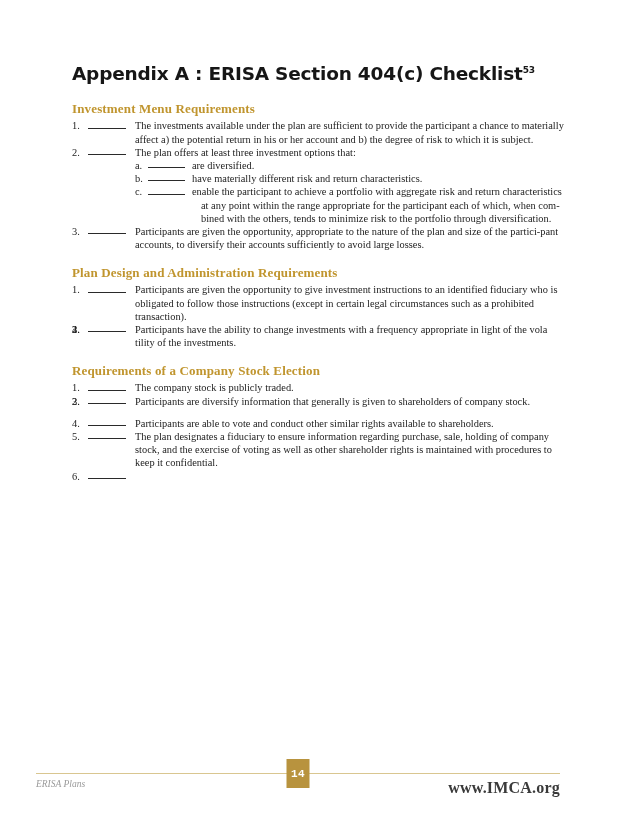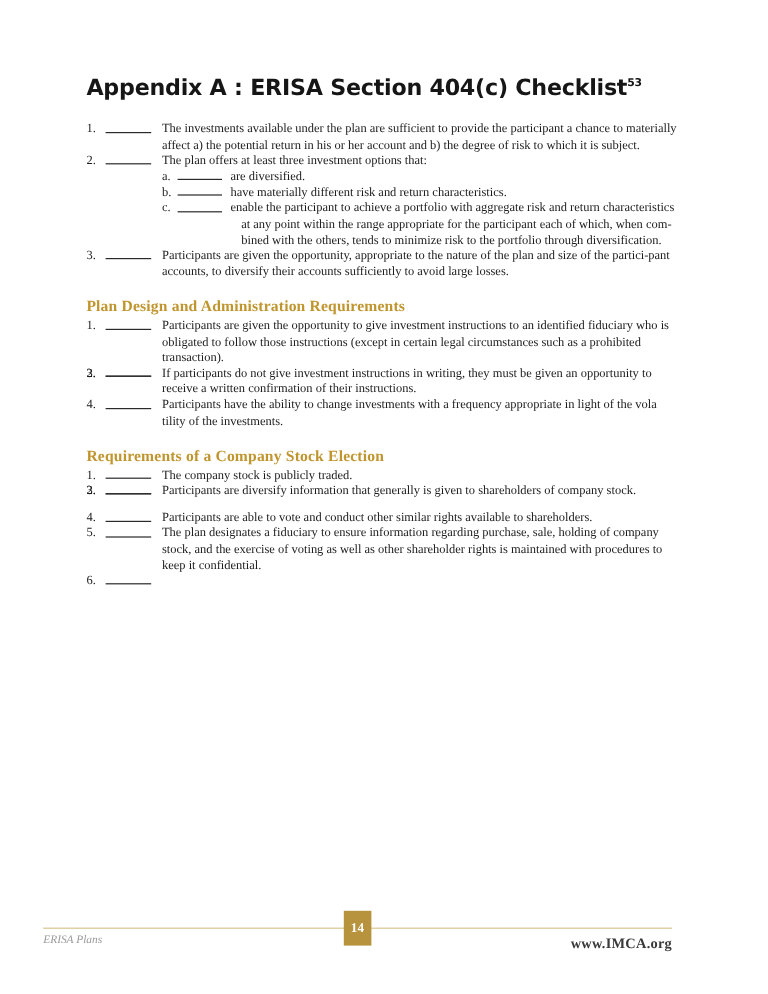--- a/index.html
+++ b/index.html
@@ -143,21 +143,21 @@
   }
   .page-number {
     position: absolute;
     left: 50%;
     transform: translateX(-50%);
     top: -14px;
     width: 23px;
     height: 29px;
     background: #b8933e;
     color: #ffffff;
-    font-family: Liberation Serif, serif;
+    font-family: Liberation Mono, monospace;
     font-weight: bold;
     font-size: 11px;
     display: flex;
     align-items: center;
     justify-content: center;
     letter-spacing: 0.3px;
   }
   .footer-left {
     position: absolute;
     left: 0;
@@ -167,38 +167,39 @@
     font-size: 9.5px;
     color: #9a9a9a;
     text-align: right;
   }
   .footer-right {
     position: absolute;
     right: 0;
     top: 6px;
     font-family: "Liberation Serif", "DejaVu Serif", serif;
     font-weight: bold;
-    font-size: 12px;
+    font-size: 16px;
     color: #3a3a3a;
     letter-spacing: 0.2px;
   }
 </style>
 </head>
 <body>
 
 <div class="page">
 
   <div class="content">
 
     <h1 class="doc-title">
       <span>Appendix A : ERISA Section 404(c) Checklist</span><sup>53</sup>
     </h1>
 
     <div id="sections-host">
         <div class="section">
+          <div class="section-heading">Investment Menu Requirements</div>
           <ol class="items">
             <li class="item">
               <span class="marker">1.</span>
               <span class="blank"></span>
               <span class="text">The investments available under the plan are sufficient to provide the participant a chance to materially affect a) the potential return in his or her account and b) the degree of risk to which it is subject.</span>
             </li>
             <li class="item">
               <span class="marker">2.</span>
               <span class="blank"></span>
               <span class="text">The plan offers at least three investment options that:</span>
@@ -223,21 +224,20 @@
               <span class="blank"></span>
               <span class="text">Participants are given the opportunity to give investment instructions to an identified fiduciary who is obligated to follow those instructions (except in certain legal circumstances such as a prohibited transaction).</span>
             </li>
             <li class="item">
               <span class="marker">2.</span>
               <span class="blank"></span>
             </li>
             <li class="item">
               <span class="marker">3.</span>
               <span class="blank"></span>
-              <span class="text">If participants do not give investment instructions in writing, they must be given an opportunity to receive a written confirmation of their instructions.</span>
             </li>
             <li class="item">
               <span class="marker">4.</span>
               <span class="blank"></span>
               <span class="text">Participants have the ability to change investments with a frequency appropriate in light of the vola tility of the investments.</span>
             </li>
           </ol>
         </div>
         <div class="section">
           <div class="section-heading">Requirements of a Company Stock Election</div>

